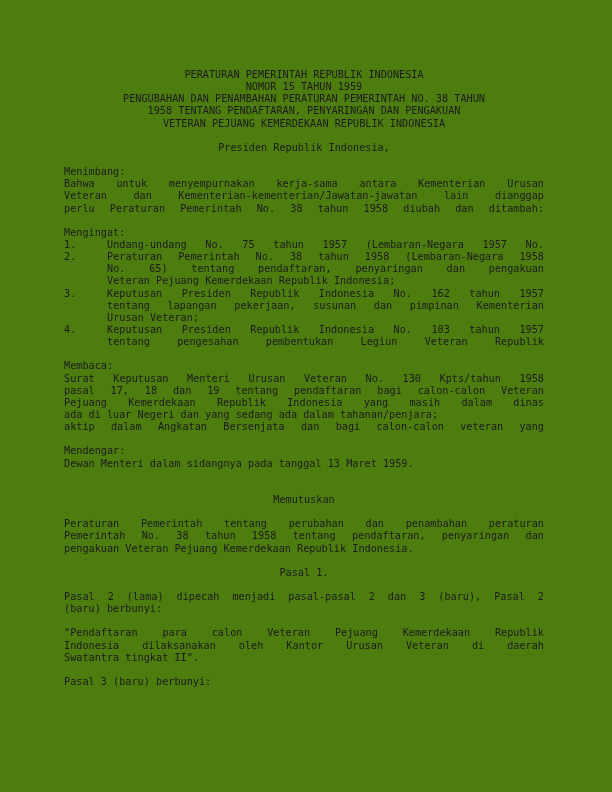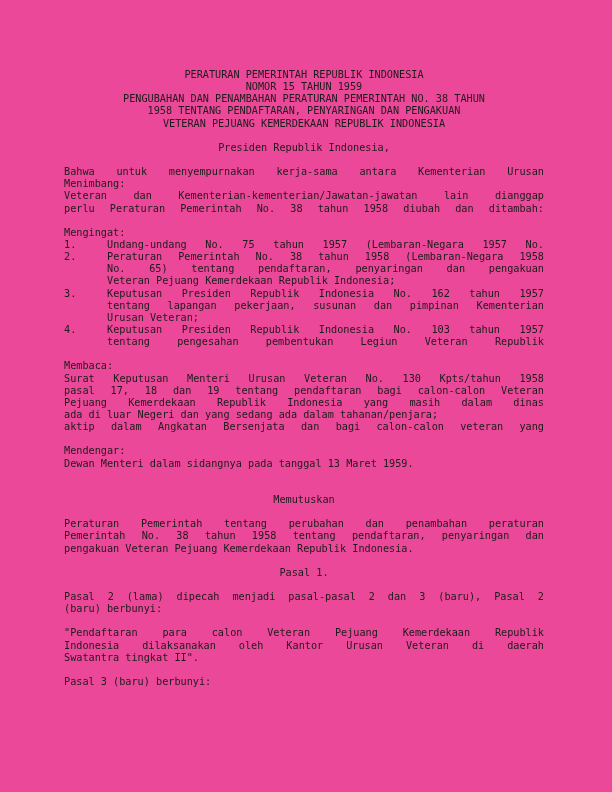--- a/index.html
+++ b/index.html
@@ -1,20 +1,20 @@
 <!DOCTYPE html>
 <html><head>
 <meta charset="utf-8">
 <style>
   html, body { margin: 0; padding: 0; background: #888; }
   .page {
     position: relative;
     width: 612px;
     height: 792px;
-    background: #ec4899;
+    background: #4d7c0f;
     overflow: hidden;
     font-family: "DejaVu Sans Mono", "Liberation Mono", monospace;
     font-size: 10.2px;
     color: #1c1c1c;
   }
   .doc {
     position: absolute;
     top: 69px;
     left: 64px;
     width: 480px;
@@ -57,22 +57,22 @@
         <div class="line ctr">PENGUBAHAN DAN PENAMBAHAN PERATURAN PEMERINTAH NO. 38 TAHUN</div>
         <div class="line ctr">1958 TENTANG PENDAFTARAN, PENYARINGAN DAN PENGAKUAN</div>
         <div class="line ctr">VETERAN PEJUANG KEMERDEKAAN REPUBLIK INDONESIA</div>
       </div>
       <div class="gap1"></div>
       <div class="block">
         <div class="line ctr">Presiden Republik Indonesia,</div>
       </div>
       <div class="gap1"></div>
       <div class="block">
+        <div class="line">Menimbang:</div>
         <div class="line just">Bahwa untuk menyempurnakan kerja-sama antara Kementerian Urusan</div>
-        <div class="line">Menimbang:</div>
         <div class="line just">Veteran dan Kementerian-kementerian/Jawatan-jawatan lain dianggap</div>
         <div class="line just">perlu Peraturan Pemerintah No. 38 tahun 1958 diubah dan ditambah:</div>
       </div>
       <div class="gap1"></div>
       <div class="block">
         <div class="line">Mengingat:</div>
         <div class="line just ind"><span class="num">1.</span>Undang-undang No. 75 tahun 1957 (Lembaran-Negara 1957 No.</div>
         <div class="line just ind"><span class="num">2.</span>Peraturan Pemerintah No. 38 tahun 1958 (Lembaran-Negara 1958</div>
         <div class="line just ind">No. 65) tentang pendaftaran, penyaringan dan pengakuan</div>
         <div class="line ind">Veteran Pejuang Kemerdekaan Republik Indonesia;</div>

